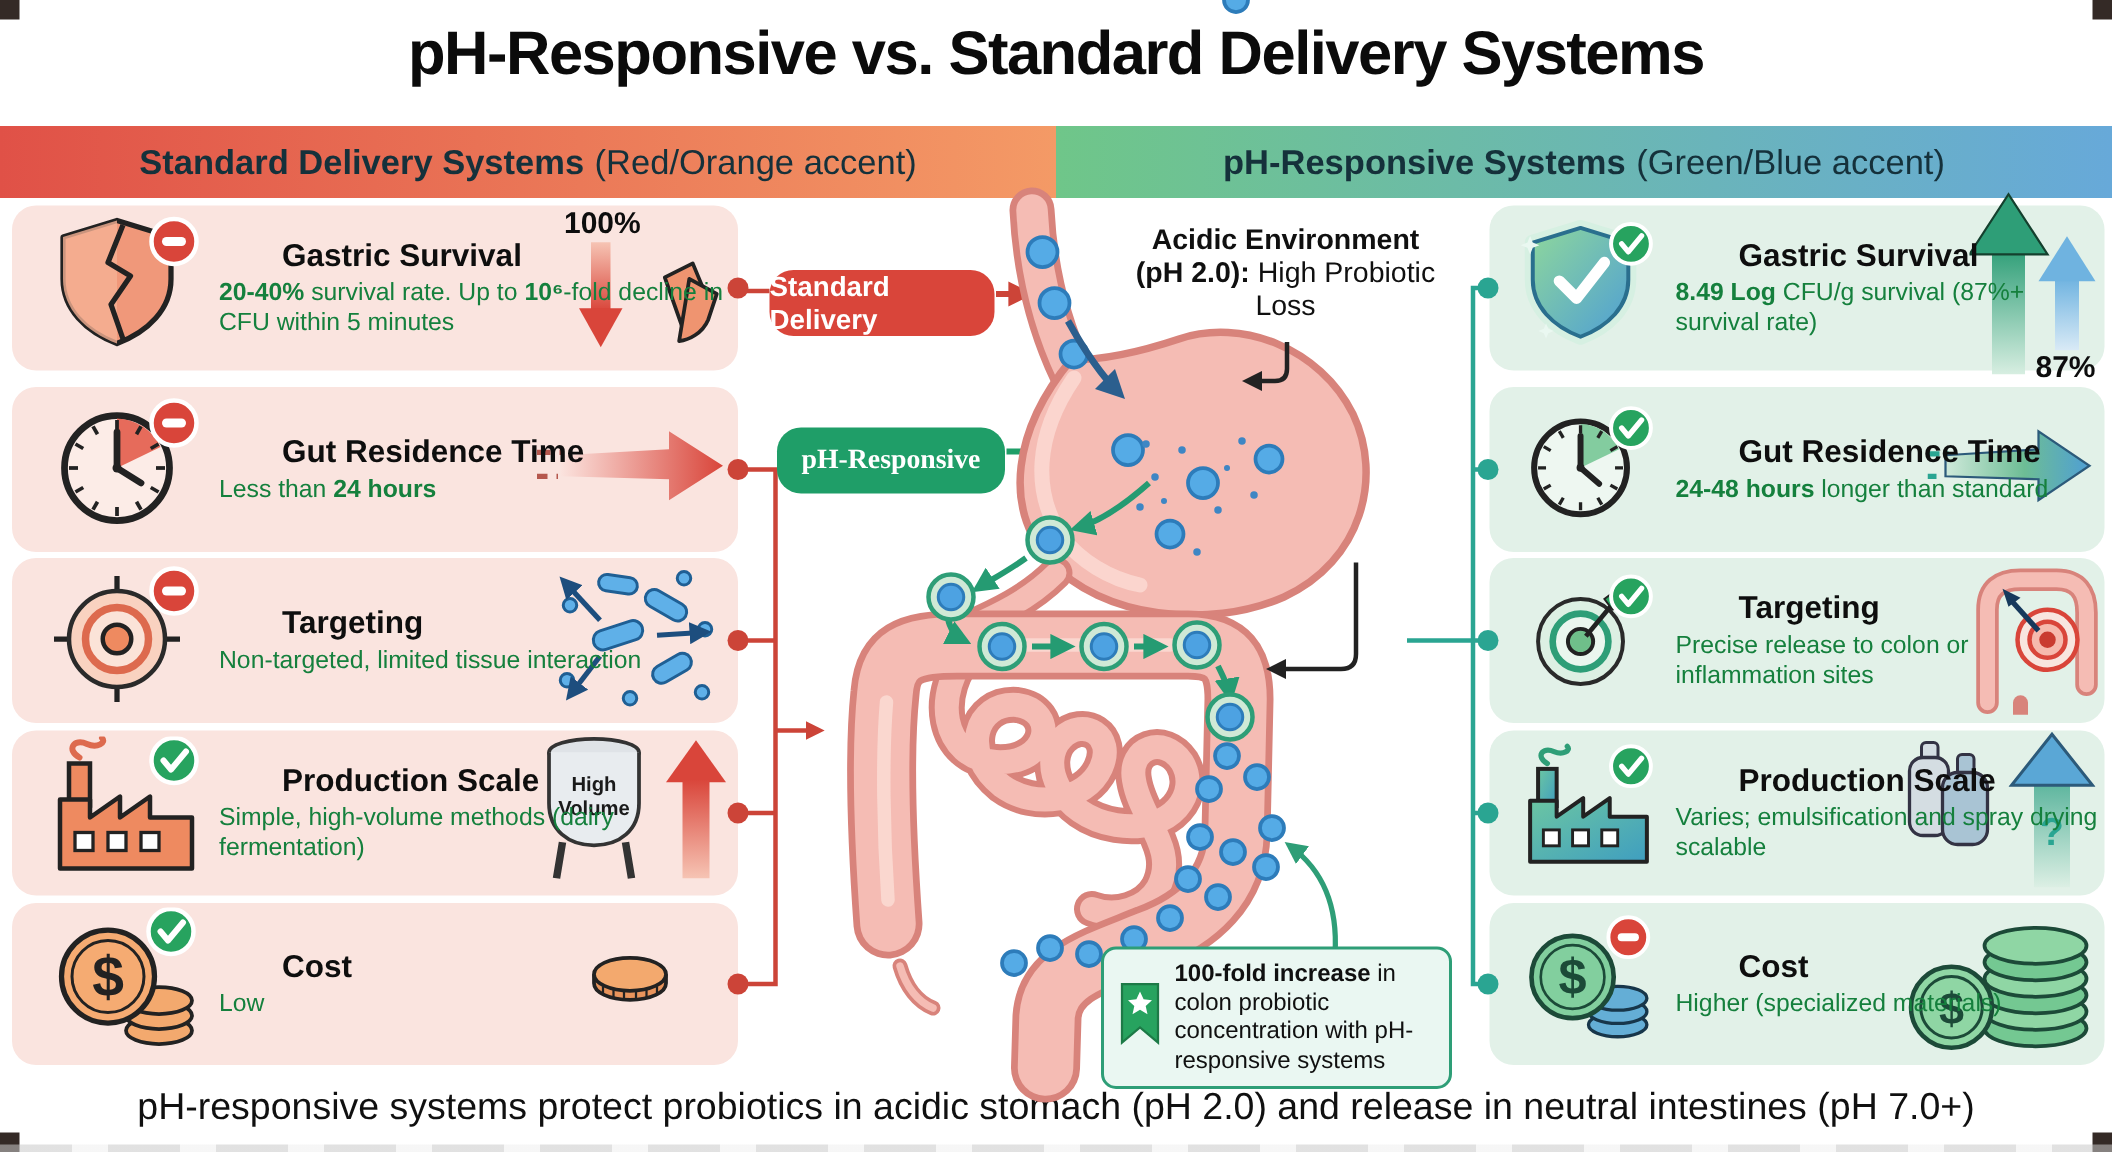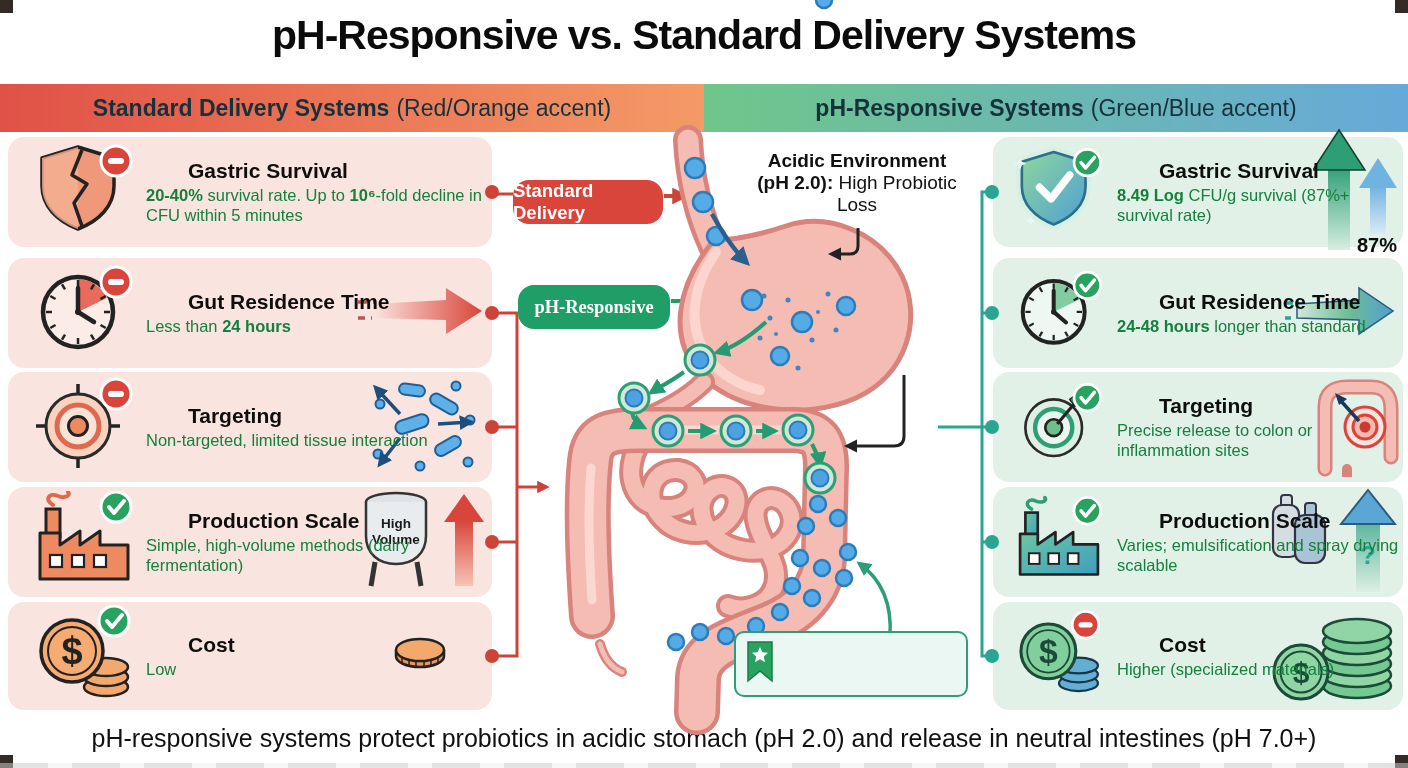--- a/index.html
+++ b/index.html
@@ -94,20 +94,41 @@
         <g transform="translate(84,20)">
             <circle r="15" fill="#d9453a" stroke="#fff" stroke-width="3"></circle>
             <rect x="-8" y="-3" width="16" height="6" rx="3" fill="#fff"></rect>
           </g>
       </svg>
     </div>
     <div class="tblock">
       <div class="ct">Gastric Survival</div>
       <div class="cd"><b>20-40%</b><span> survival rate. Up to </span><b>10⁶</b><span>-fold decline in CFU within 5 minutes</span></div>
     </div>
+    <div class="visual" style="right:6px">
+      <svg width="112" height="104" viewBox="0 0 112 104">
+        <defs>
+            <linearGradient id="g_l1" x1="0" y1="0" x2="0" y2="1">
+              <stop offset="0" stop-color="#f6c4b4"></stop>
+              <stop offset="1" stop-color="#d9453a"></stop>
+            </linearGradient>
+          </defs>
+        <text x="2" y="18" font-size="20" font-weight="bold" fill="#0d0d0d">100%</text>
+        <rect x="20" y="24" width="13" height="46" fill="url(#g_l1)"></rect>
+        <polygon points="12,68 41,68 26.5,94" fill="#d9453a"></polygon>
+        <g>
+          <g transform="translate(54,42) rotate(-10)">
+              <path d="M14 8 L34 2 L38 20 C38 32 30 40 20 44 Z" fill="#ef9470" stroke="#222" stroke-width="2.5" stroke-linejoin="round"></path>
+            </g>
+          <g transform="translate(84,46) rotate(12)">
+              <path d="M2 2 L22 8 L20 26 C18 36 10 42 4 44 Z" fill="#ef9470" stroke="#222" stroke-width="2.5" stroke-linejoin="round"></path>
+            </g>
+        </g>
+      </svg>
+    </div>
   </div>
 
   <div class="abs card left" style="top:258px">
     <div class="icon-wrap">
       <svg width="104" height="98" viewBox="0 0 104 98">
         <circle cx="46" cy="50" r="35" fill="#fcece7" stroke="#222" stroke-width="4.5"></circle>
         <path d="M46 50 L46 17 A33 33 0 0 1 75 36 Z" fill="#e4604f" opacity="0.92"></path>
         <g stroke="#222" stroke-width="2.5">
           <line x1="46" y1="18" x2="46" y2="24"></line>
             <line x1="46" y1="18" x2="46" y2="24" transform="rotate(30 46 50)"></line>
@@ -623,17 +644,20 @@
     <b>Acidic Environment (pH 2.0):</b><span> High Probiotic Loss</span>
   </div>
 
   <div class="abs callout">
     <span>
       <svg width="30" height="44" viewBox="0 0 30 44">
         <path d="M3 2 H27 V41 L15 31 L3 41 Z" fill="#27a35f" stroke="#1d7a47" stroke-width="1.5"></path>
         <polygon points="15,7 17.4,12.2 23,12.8 18.8,16.6 20,22.2 15,19.2 10,22.2 11.2,16.6 7,12.8 12.6,12.2" fill="#fff"></polygon>
       </svg>
     </span>
+    <span class="callout-text">
+      <b>100-fold increase</b><span> in colon probiotic concentration with pH-responsive systems</span>
+    </span>
   </div>
 
   <div class="abs footer">pH-responsive systems protect probiotics in acidic stomach (pH 2.0) and release in neutral intestines (pH 7.0+)</div>
   <div class="abs bottom-strip"></div>
 </div>
 
 </body></html>

